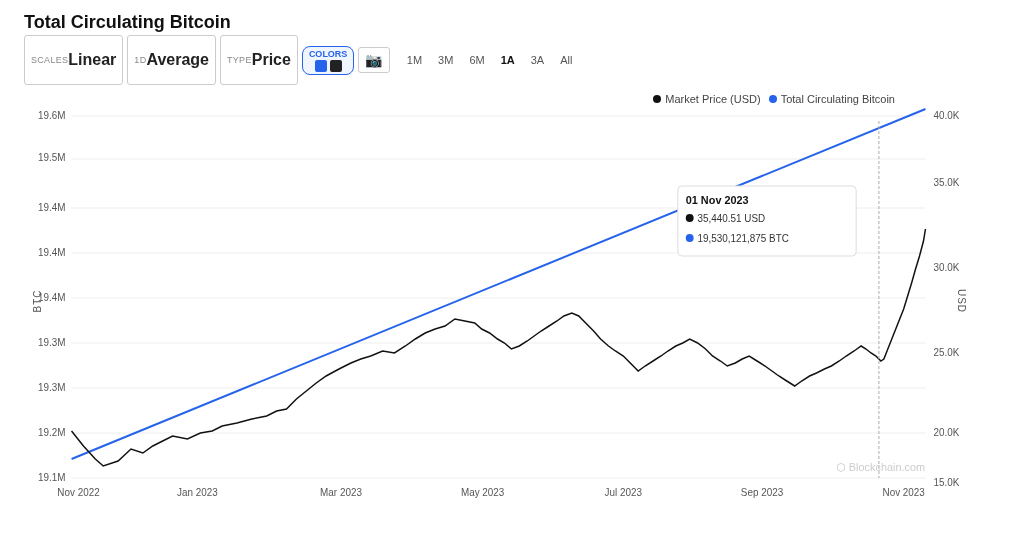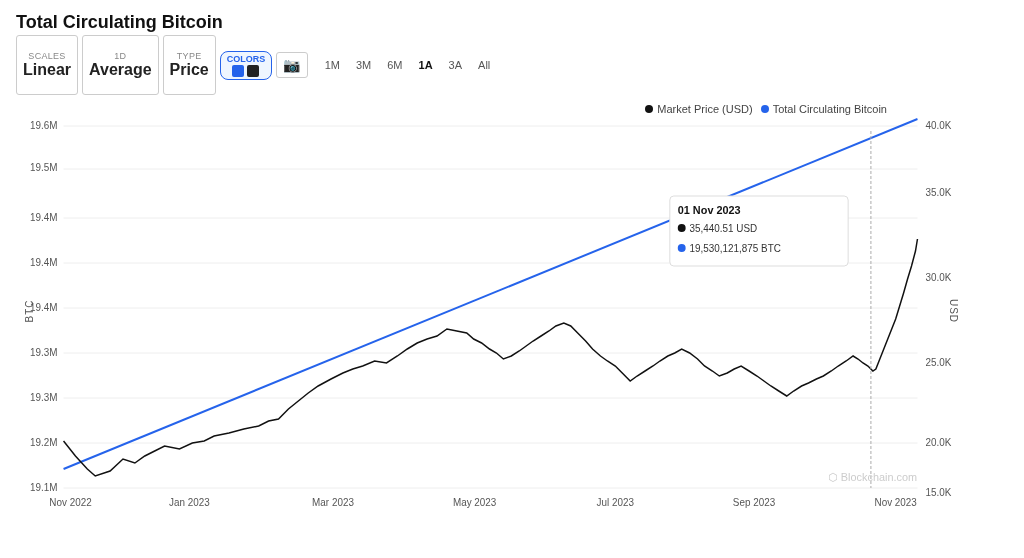--- a/index.html
+++ b/index.html
@@ -10,20 +10,21 @@
       color: #333;
       width: 1024px;
       height: 558px;
       overflow: hidden;
     }
     .container {
       padding: 12px 16px 8px 16px;
       width: 983px;
       height: 558px;
       position: relative;
+      margin-left: 8px;
     }
     .title {
       font-size: 18px;
       font-weight: bold;
       color: #111;
       margin-bottom: 2px;
     }
     .subtitle {
       font-size: 11px;
       color: #666;
@@ -31,21 +32,21 @@
     }
     .toolbar {
       display: flex;
       align-items: center;
       gap: 4px;
       margin-bottom: 6px;
       flex-wrap: nowrap;
     }
     .toolbar-group {
       display: flex;
-      flex-direction: column;
+      flex-direction: row;
       align-items: center;
       border: 1px solid #ccc;
       border-radius: 3px;
       padding: 15px 6px;
       cursor: pointer;
       min-width: 42px;
       background: #fff;
     }
     .toolbar-group .group-label {
       font-size: 9px;

